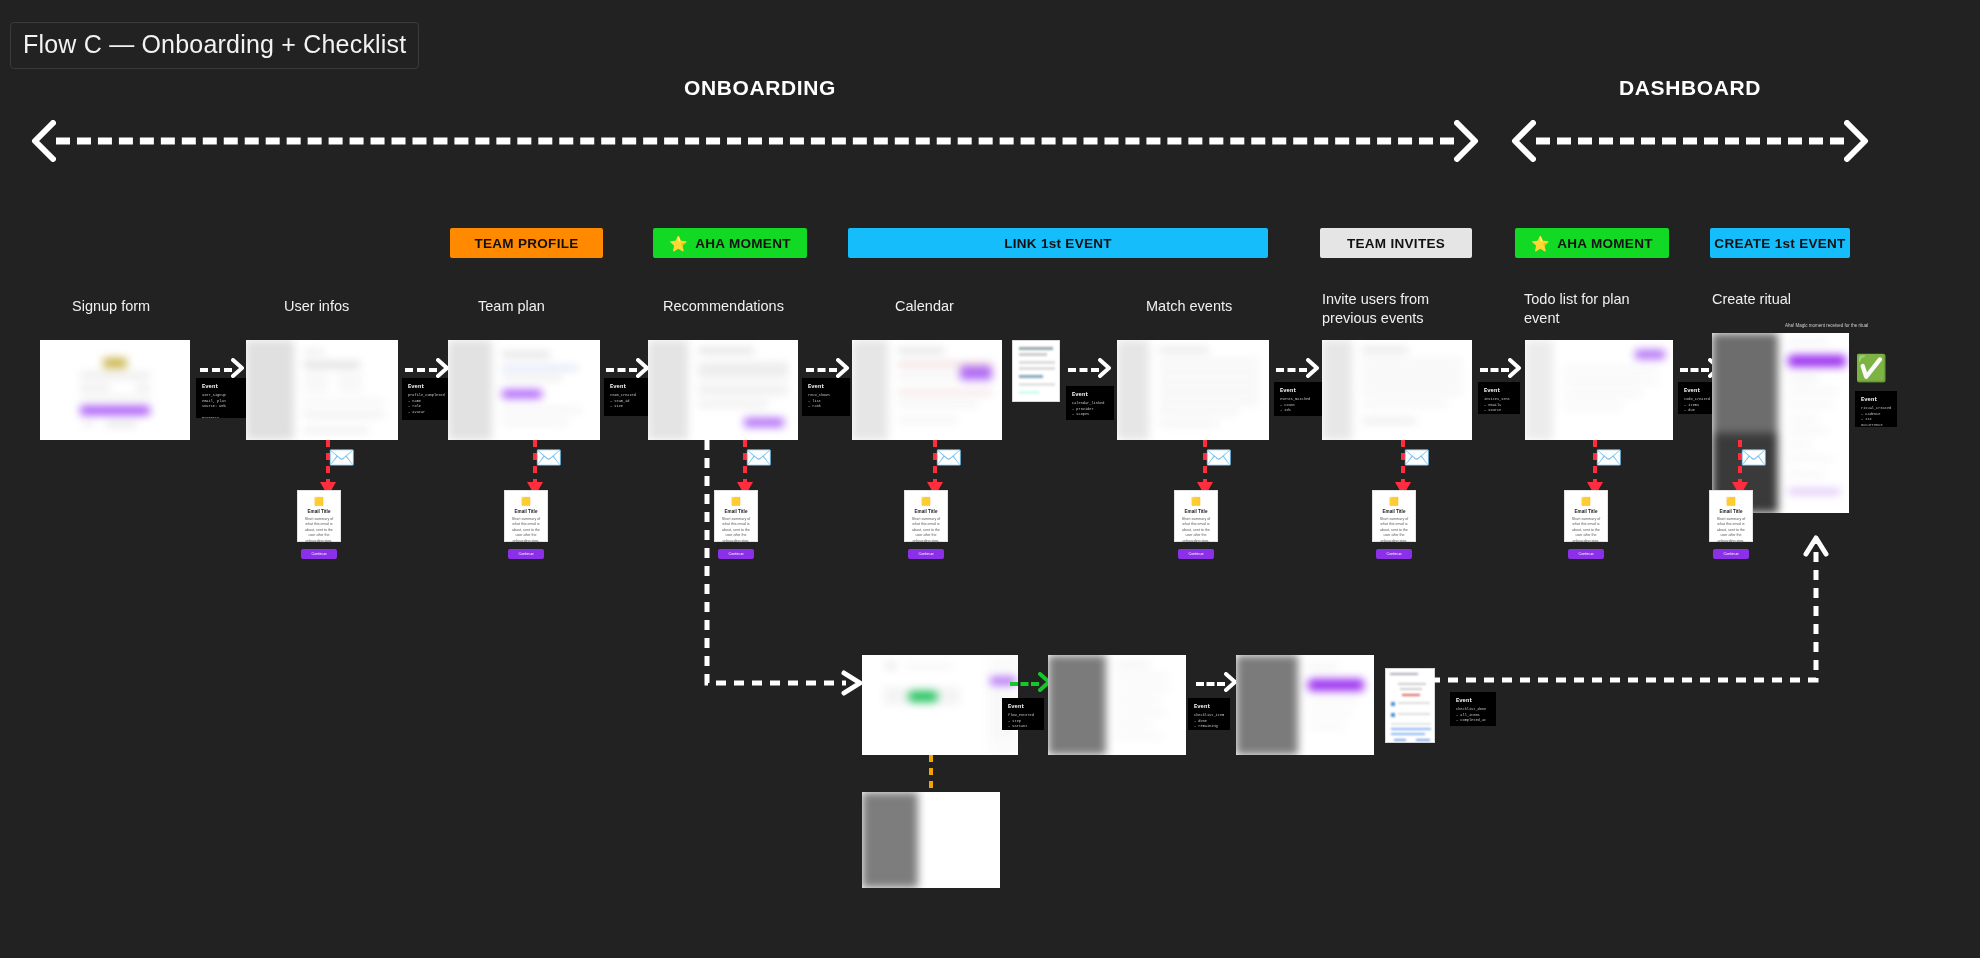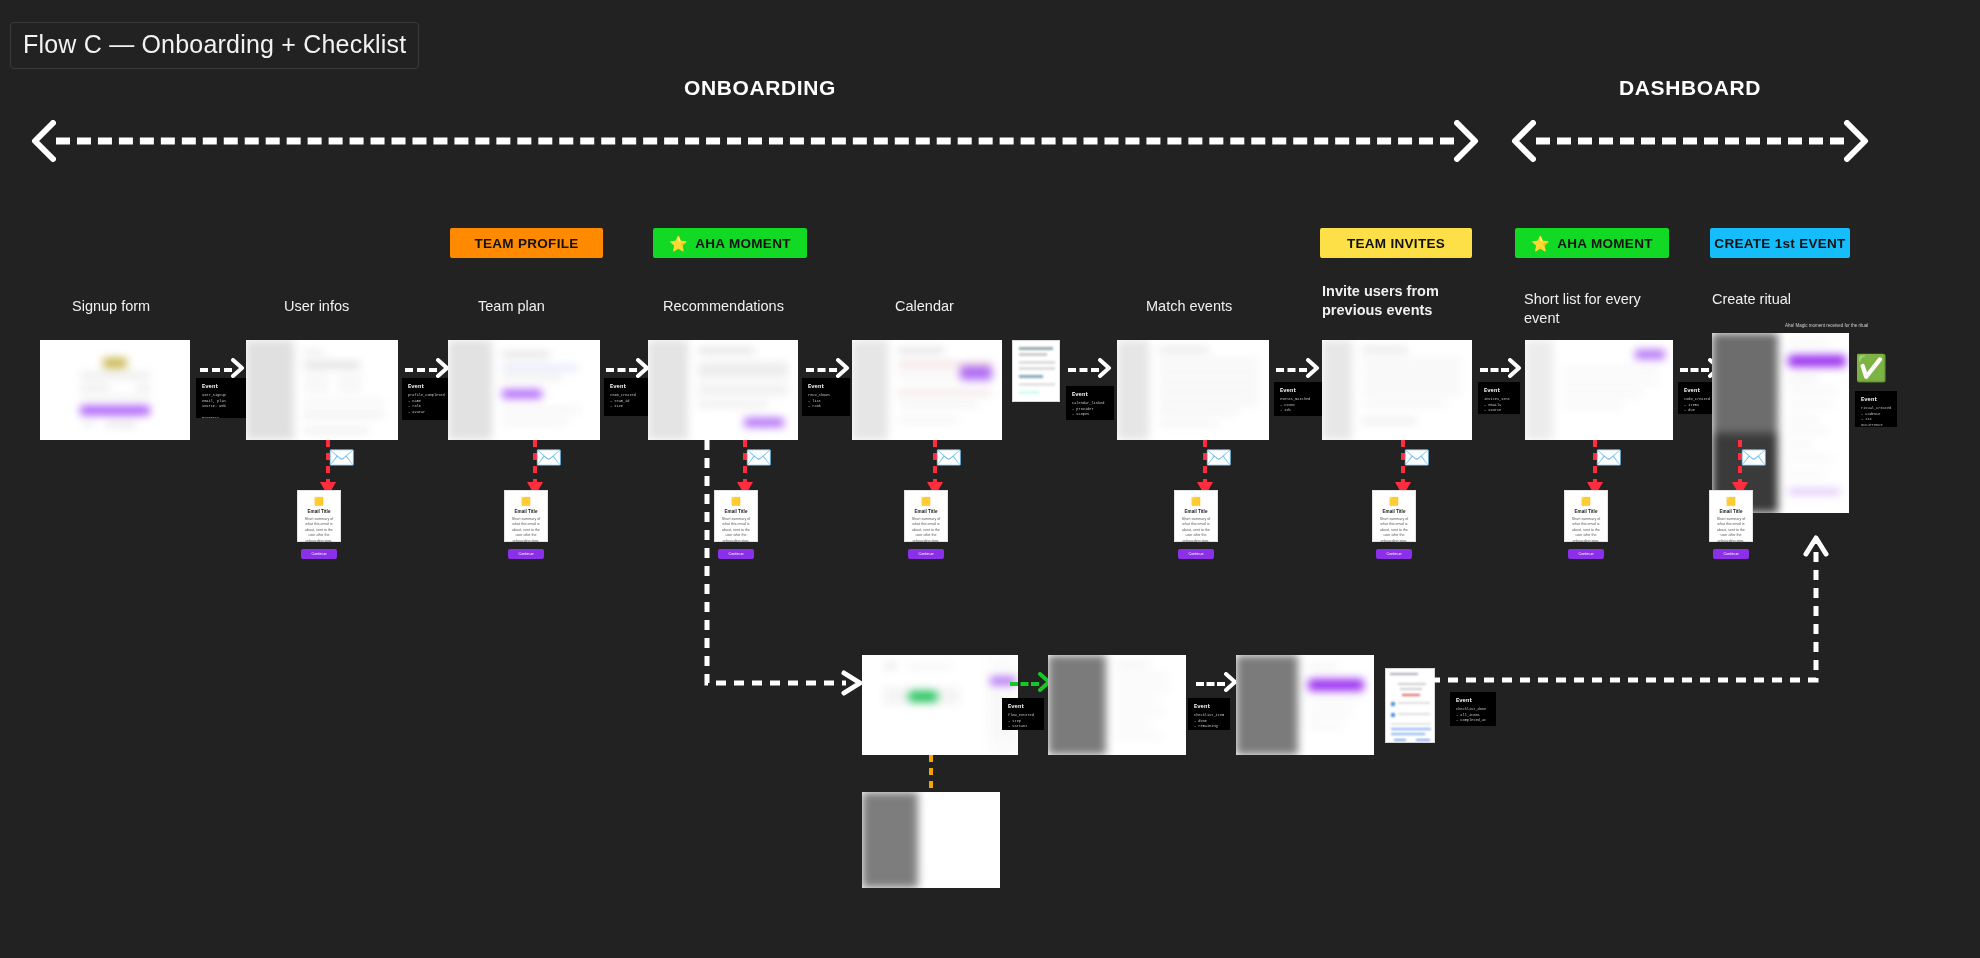--- a/index.html
+++ b/index.html
@@ -156,43 +156,46 @@
 
   <div class="badge" style="left:450px; top:228px; width:153px; background:#ff8a00;">
     <span>TEAM PROFILE</span>
   </div>
 
   <div class="badge" style="left:653px; top:228px; width:154px; background:#12d924;">
     <span class="star">⭐</span>
     <span>AHA MOMENT</span>
   </div>
 
-
-  <div class="badge" style="left:1320px; top:228px; width:152px; background:#fde047;">
+  <div class="badge" style="left:848px; top:228px; width:420px; background:#15bdfb;">
+    <span>LINK 1st EVENT</span>
+  </div>
+
+  <div class="badge" style="left:1320px; top:228px; width:152px; background:#e5e5e5;">
     <span>TEAM INVITES</span>
   </div>
 
   <div class="badge" style="left:1515px; top:228px; width:154px; background:#12d924;">
     <span class="star">⭐</span>
     <span>AHA MOMENT</span>
   </div>
 
   <div class="badge" style="left:1710px; top:228px; width:140px; background:#15bdfb;">
     <span>CREATE 1st EVENT</span>
   </div>
 
   <div class="caption" style="left:72px;  top:297px;">Signup form</div>
   <div class="caption" style="left:284px; top:297px;">User infos</div>
   <div class="caption" style="left:478px; top:297px;">Team plan</div>
   <div class="caption" style="left:663px; top:297px; width:170px;">Recommendations</div>
   <div class="caption" style="left:895px; top:297px;">Calendar</div>
   <div class="caption" style="left:1146px;top:297px;">Match events</div>
-  <div class="caption" style="left:1322px;top:282px; width:145px;font-weight:bold;">Invite users from
+  <div class="caption" style="left:1322px;top:290px; width:145px;">Invite users from
 previous events</div>
-  <div class="caption" style="left:1524px;top:290px; width:145px;">Short list for every
+  <div class="caption" style="left:1524px;top:290px; width:145px;">Todo list for plan
 event</div>
   <div class="caption" style="left:1712px;top:290px;">Create ritual</div>
 
   <div class="thumb" style="left:40px; top:340px; width:150px; height:100px;">
     <div class="blurwrap">
       <div class="mk" style="left:63px; top:18px; width:24px; height:10px; background:#c9b44a; border-radius:3px;"></div>
       <div class="mk" style="left:40px; top:32px; width:70px; height:7px; background:#ececec;"></div>
       <div class="mk" style="left:40px; top:46px; width:30px; height:4px; background:#e2e2e2;"></div>
       <div class="mk" style="left:96px; top:46px; width:14px; height:4px; background:#e2e2e2;"></div>
       <div class="mk" style="left:40px; top:56px; width:70px; height:4px; background:#efefef;"></div>

